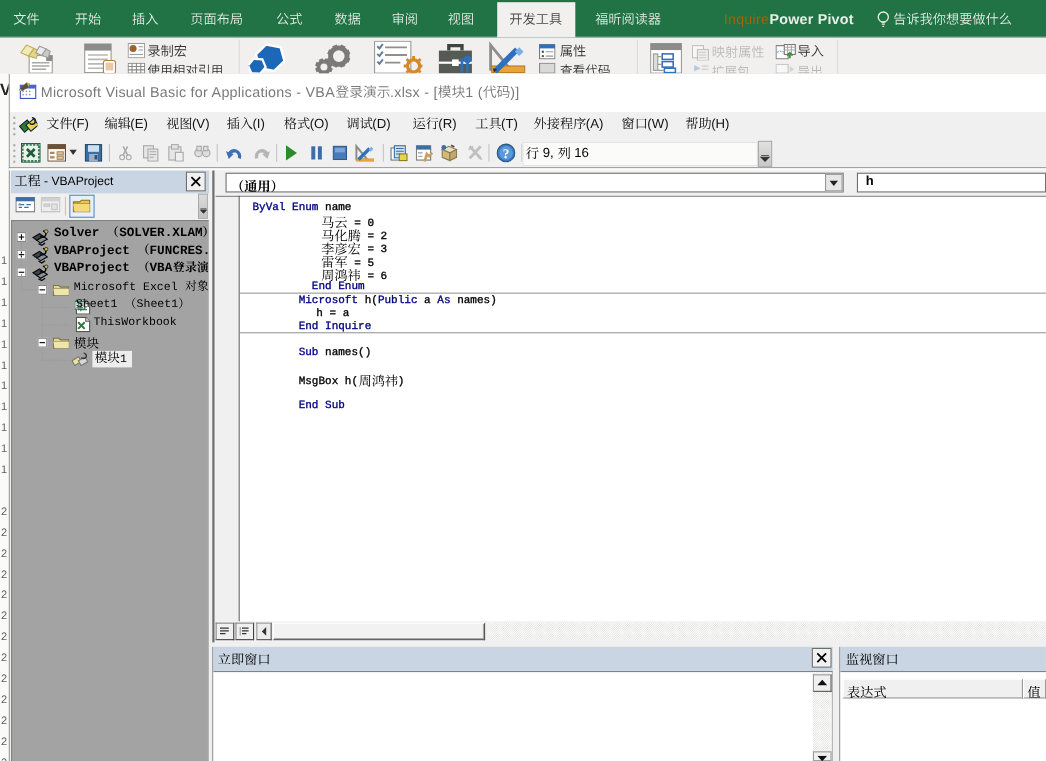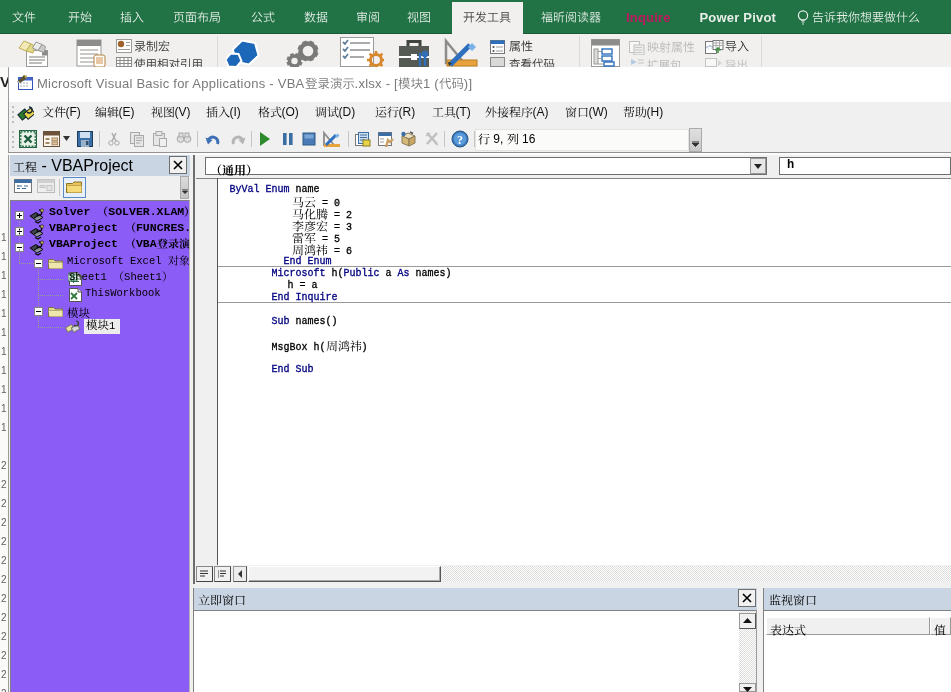--- a/index.html
+++ b/index.html
@@ -76,21 +76,21 @@
   </svg>
 <svg class="a" style="left:541px;top:11px" width="61" height="12">
     <g fill="#e9efe9">
       <use href="#g21" transform="translate(0 10.6) scale(0.012 -0.012)"></use>
       <use href="#g22" transform="translate(12 10.6) scale(0.012 -0.012)"></use>
       <use href="#g15" transform="translate(24 10.6) scale(0.012 -0.012)"></use>
       <use href="#g23" transform="translate(36 10.6) scale(0.012 -0.012)"></use>
       <use href="#g24" transform="translate(48 10.6) scale(0.012 -0.012)"></use>
     </g>
   </svg>
-<div class="a" style="left:626px;top:10px;color:#be185d;font-size:13px;font-weight:bold;letter-spacing:.2px">Inquire</div>
+<div class="a" style="left:658px;top:10px;color:#a16207;font-size:13px;font-weight:normal;letter-spacing:.2px">Inquire</div>
 <div class="a" style="left:699.5px;top:10px;color:#e9efe9;font-size:13px;font-weight:bold;letter-spacing:.2px">Power Pivot</div>
 <svg class="a" style="left:795px;top:8px" width="16" height="18" fill="none" stroke="#e9efe9" stroke-width="1.2">
 <circle cx="8" cy="7.5" r="4.6"></circle>
     <path d="M6.3 12 L9.7 12 M6.6 14 L9.4 14 M7.2 16 L8.8 16"></path>
   </svg>
 <svg class="a" style="left:812px;top:11px" width="109" height="12">
     <g fill="#e9efe9">
       <use href="#g25" transform="translate(0 10.6) scale(0.012 -0.012)"></use>
       <use href="#g26" transform="translate(12 10.6) scale(0.012 -0.012)"></use>
       <use href="#g27" transform="translate(24 10.6) scale(0.012 -0.012)"></use>
@@ -540,21 +540,21 @@
         <use href="#g84" transform="translate(0 10.6) scale(0.012 -0.012)"></use>
       </g>
     </svg> 16</div>
 <div class="a" style="left:689px;top:128px;width:13px;height:24px;background:linear-gradient(#e0e0e0,#c8c8c8);border:1px solid #aaa"></div>
 <svg class="a" style="left:691px;top:141px" width="9" height="8">
     <path d="M1 0 h7 M1 2 L4.5 5.5 L8 2 Z" stroke="#333" fill="#333"></path>
   </svg>
 <div class="a" style="left:8px;top:152px;width:943px;height:1px;background:#919191"></div>
 <div class="a" style="left:8px;top:153px;width:943px;height:2px;background:#fcfcfc"></div>
 <div class="a" style="left:10px;top:155px;width:180px;height:21px;background:#c9d5e2"></div>
-<div class="a t" style="left:13px;top:158px;font-size:16px;color:#000;line-height:15px"><svg style="vertical-align:-1.7px" width="24" height="12">
+<div class="a t" style="left:13px;top:158px;font-size:11px;color:#000;line-height:15px"><svg style="vertical-align:-1.7px" width="24" height="12">
       <g fill="#000">
         <use href="#g74" transform="translate(0 10.6) scale(0.012 -0.012)"></use>
         <use href="#g78" transform="translate(12 10.6) scale(0.012 -0.012)"></use>
       </g>
     </svg> - VBAProject</div>
 <div class="a" style="left:169px;top:156px;width:18px;height:18px;background:#f1f1f1;border:1px solid #6e6e6e"></div>
 <svg class="a" style="left:173px;top:160px" width="10" height="10">
     <path d="M1 1 L9 9 M9 1 L1 9" stroke="#000" stroke-width="1.6"></path>
   </svg>
 <div class="a" style="left:10px;top:176px;width:180px;height:24px;background:#f0f0f0"></div>
@@ -574,21 +574,21 @@
 <div class="a" style="left:63px;top:177px;width:23px;height:21px;background:#e8f0fa;border:1px solid #5a8ac5"></div>
 <svg class="a" style="left:66px;top:180px" width="17" height="14">
 <path d="M0.5 3.5 L0.5 12.5 L15.5 12.5 L15.5 2 L8 2 L6.5 3.5 Z" fill="#e8c45a" stroke="#8a7320"></path>
 <path d="M0.5 5.5 L15.5 5.5" stroke="#8a7320"></path>
 <path d="M0.5 5.5 L2 12.5 L15.5 12.5 L15.5 5.5 Z" fill="#f5da7a"></path>
 </svg>
 <div class="a" style="left:180px;top:176px;width:9px;height:23px;background:linear-gradient(#dcdcdc,#c2c2c2);border:1px solid #aaa"></div>
 <svg class="a" style="left:181.5px;top:189px" width="6" height="7">
     <path d="M0 0 h6 M0.5 2 L3 4.5 L5.5 2 Z" stroke="#333" fill="#333"></path>
   </svg>
-<div class="a" style="left:10px;top:200px;width:180px;height:492px;background:#8b5cf6;border-top:1px solid #828282;border-left:1px solid #828282;border-right:1px solid #b5b5b5;overflow:hidden">
+<div class="a" style="left:10px;top:200px;width:180px;height:492px;background:#a3a3a3;border-top:1px solid #828282;border-left:1px solid #828282;border-right:1px solid #b5b5b5;overflow:hidden">
 <div style="position:absolute;left:4px;top:10px;width:9px;height:9px;background:#fff;border:1px solid #848484"></div>
     <div style="position:absolute;left:6px;top:14px;width:5px;height:1px;background:#000"></div>
     <div style="position:absolute;left:8px;top:12px;width:1px;height:5px;background:#000"></div>
 <div style="position:absolute;left:4px;top:26px;width:9px;height:9px;background:#fff;border:1px solid #848484"></div>
     <div style="position:absolute;left:6px;top:30px;width:5px;height:1px;background:#000"></div>
     <div style="position:absolute;left:8px;top:28px;width:1px;height:5px;background:#000"></div>
 <div style="position:absolute;left:4px;top:42px;width:9px;height:9px;background:#fff;border:1px solid #848484"></div>
     <div style="position:absolute;left:6px;top:46px;width:5px;height:1px;background:#000"></div>
 <div style="position:absolute;left:23px;top:58px;width:9px;height:9px;background:#fff;border:1px solid #848484"></div>
     <div style="position:absolute;left:25px;top:62px;width:5px;height:1px;background:#000"></div>

